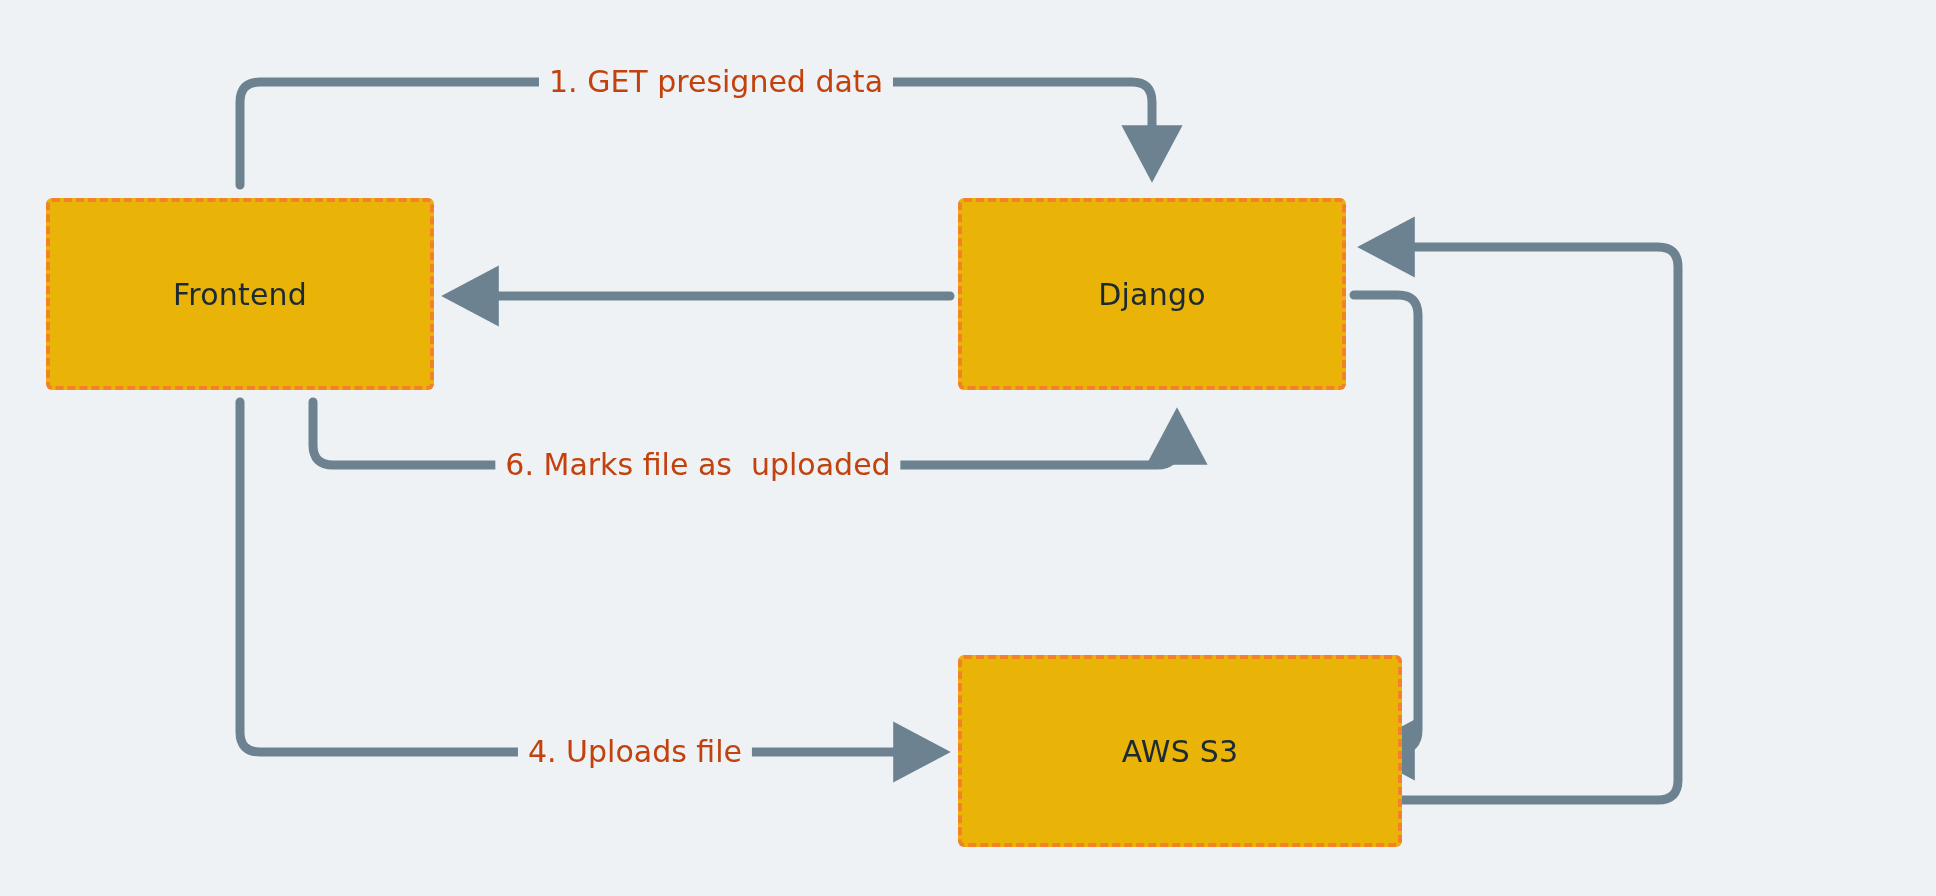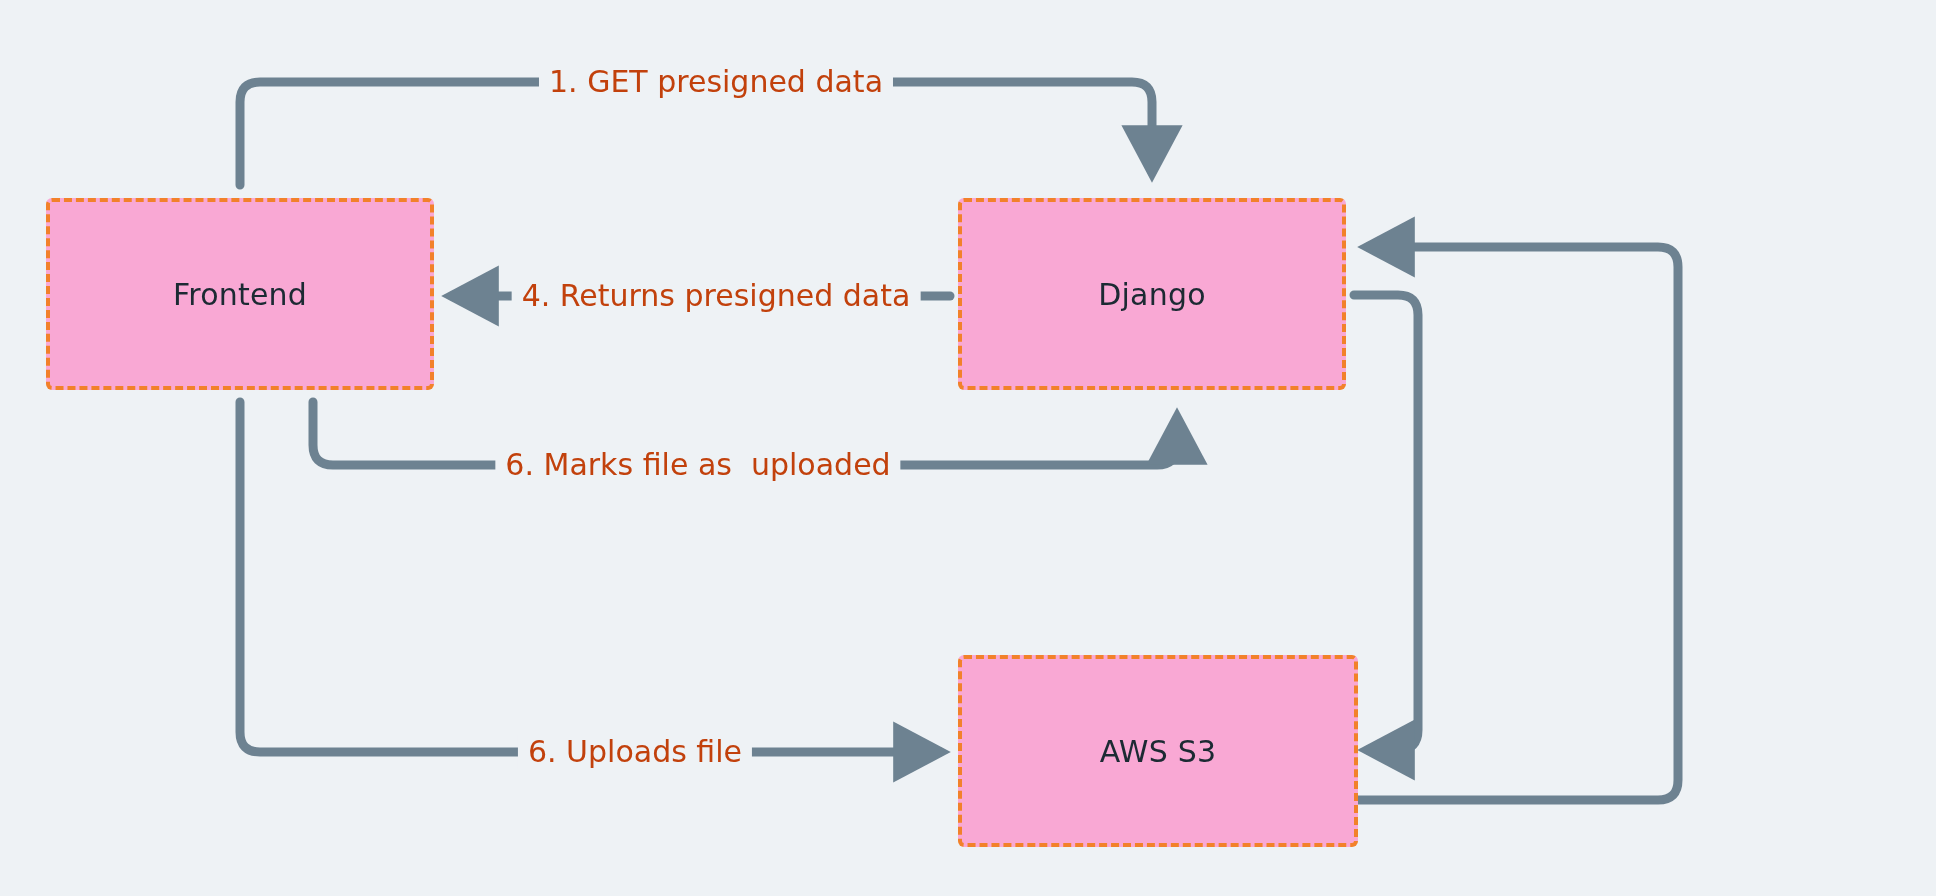--- a/index.html
+++ b/index.html
@@ -19,21 +19,21 @@
     position: absolute;
     left: 0;
     top: 0;
     width: 1936px;
     height: 896px;
     pointer-events: none;
   }
   .node {
     position: absolute;
     box-sizing: border-box;
-    background: #f9a8d4;
+    background: #eab308;
     border: 4px dashed #f2812a;
     border-radius: 6px;
     display: flex;
     align-items: center;
     justify-content: center;
   }
   .node-label {
     font-size: 30px;
     color: #1c2a33;
     letter-spacing: 0.2px;
@@ -76,27 +76,26 @@
   </svg>
 
   <div class="node" style="left:46px;top:198px;width:388px;height:192px;">
     <span class="node-label">Frontend</span>
   </div>
 
   <div class="node" style="left:958px;top:198px;width:388px;height:192px;">
     <span class="node-label">Django</span>
   </div>
 
-  <div class="node" style="left:958px;top:655px;width:400px;height:192px;">
+  <div class="node" style="left:958px;top:655px;width:444px;height:192px;">
     <span class="node-label">AWS S3</span>
   </div>
 
   <div class="edge-label" style="left:716px;top:82px;">1. GET presigned data</div>
 
 
 
-  <div class="edge-label" style="left:716px;top:296px;">4. Returns presigned data</div>
 
-  <div class="edge-label" style="left:635px;top:752px;">6. Uploads file</div>
+  <div class="edge-label" style="left:635px;top:752px;">4. Uploads file</div>
 
   <div class="edge-label" style="left:698px;top:465px;">6. Marks file as  uploaded</div>
 
 </div>
 
 </body></html>

